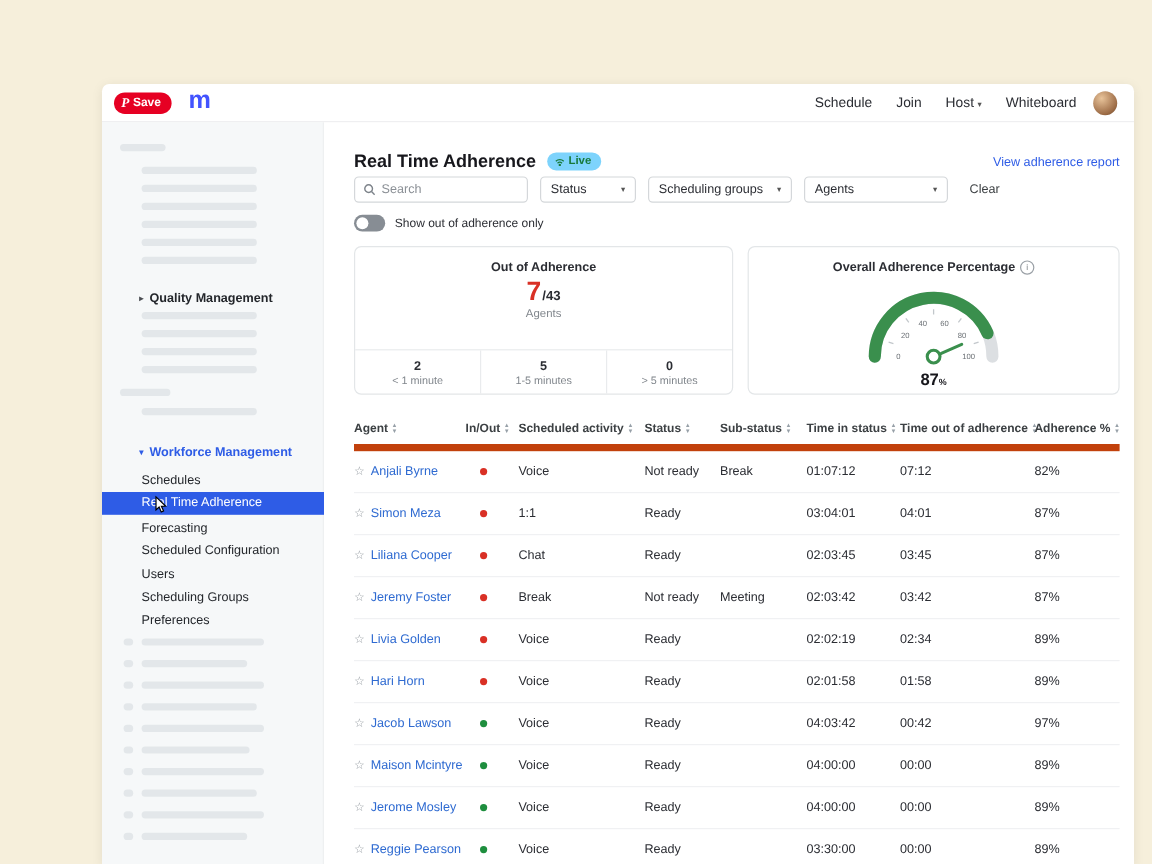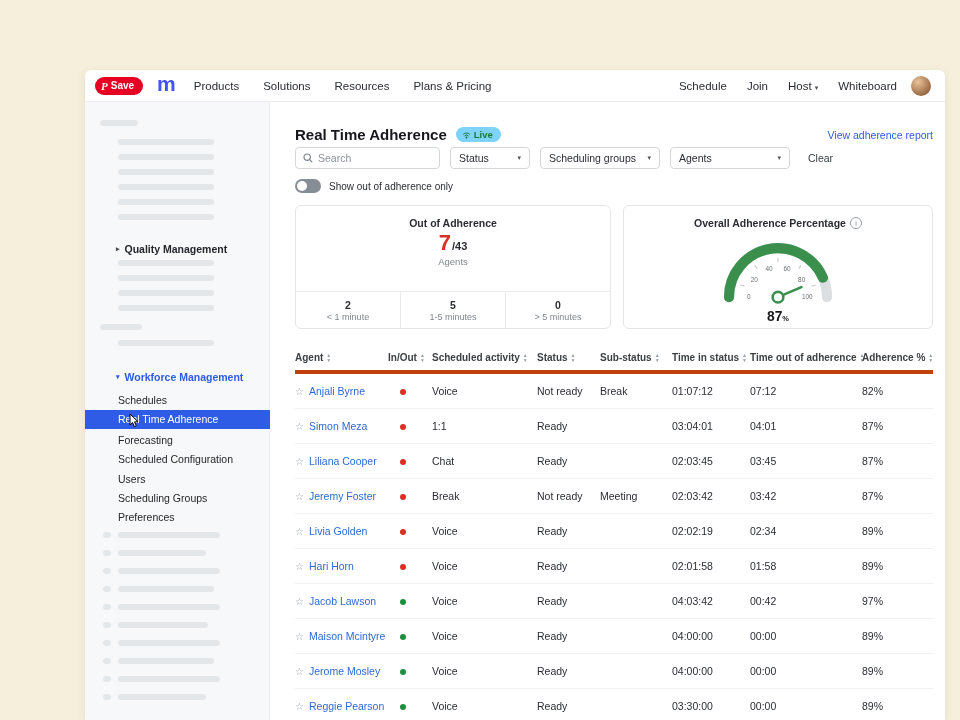--- a/index.html
+++ b/index.html
@@ -57,21 +57,21 @@
   .bucket{flex:1;display:flex;flex-direction:column;align-items:center;justify-content:center;gap:1px}
   .bucket + .bucket{border-left:1px solid #e9ebed}
   .bv{font-size:10.5px;font-weight:bold;color:#2b2d33}
   .bl{font-size:9px;color:#80868c}
   .gauge-card{flex:1;display:flex;flex-direction:column;align-items:center}
   .gauge-title{display:flex;align-items:center;gap:4px}
   .info{width:10px;height:10px;border:1px solid #9aa0a6;border-radius:50%;color:#7a8085;font-size:7px;display:inline-flex;align-items:center;justify-content:center;font-weight:normal;cursor:pointer;flex:none}
   
   .table{margin-top:16px}
   .thead,.tr{display:grid;align-items:center}
-  .thead{height:25px;border-bottom:4px solid #c2410c}
+  .thead{height:25px;border-bottom:6px solid #c2410c}
   .th{font-size:10px;font-weight:bold;color:#3c4043;display:flex;align-items:center;gap:3px;white-space:nowrap;cursor:pointer}
   .sort{display:inline-flex;flex-direction:column;color:#97a0a8}
   .sort span{font-size:5px;line-height:4.5px;display:block}
   .tr{height:34px;border-bottom:1px solid #f0f1f3}
   .td{font-size:10.5px;color:#2b2d33;white-space:nowrap}
   .agent-cell{display:flex;align-items:center;gap:5px}
   .star{color:#9aa0a6;font-size:10px;cursor:pointer}
   .agent-link{color:#2e6ad1;cursor:pointer}
   .dot{width:6px;height:6px;border-radius:50%;display:inline-block;margin-left:12px}
   .dot.red{background:#d93025}
@@ -82,26 +82,20 @@
 
 <div class="app">
 
   <header class="topnav">
     <div class="nav-left">
       <div class="pin-save">
         <span class="pin-p">P</span>
         <span>Save</span>
       </div>
       <div class="logo">m</div>
-      <nav class="nav-items">
-          <span class="nav-item">Products</span>
-          <span class="nav-item">Solutions</span>
-          <span class="nav-item">Resources</span>
-          <span class="nav-item">Plans &amp; Pricing</span>
-        </nav>
     </div>
     <div class="nav-right">
       <nav class="nav-items">
           <span class="nav-item">Schedule</span>
           <span class="nav-item">Join</span>
           <span class="nav-item">Host<span class="chev-sm">▾</span></span>
           <span class="nav-item">Whiteboard</span>
         </nav>
       <div class="avatar"></div>
     </div>

